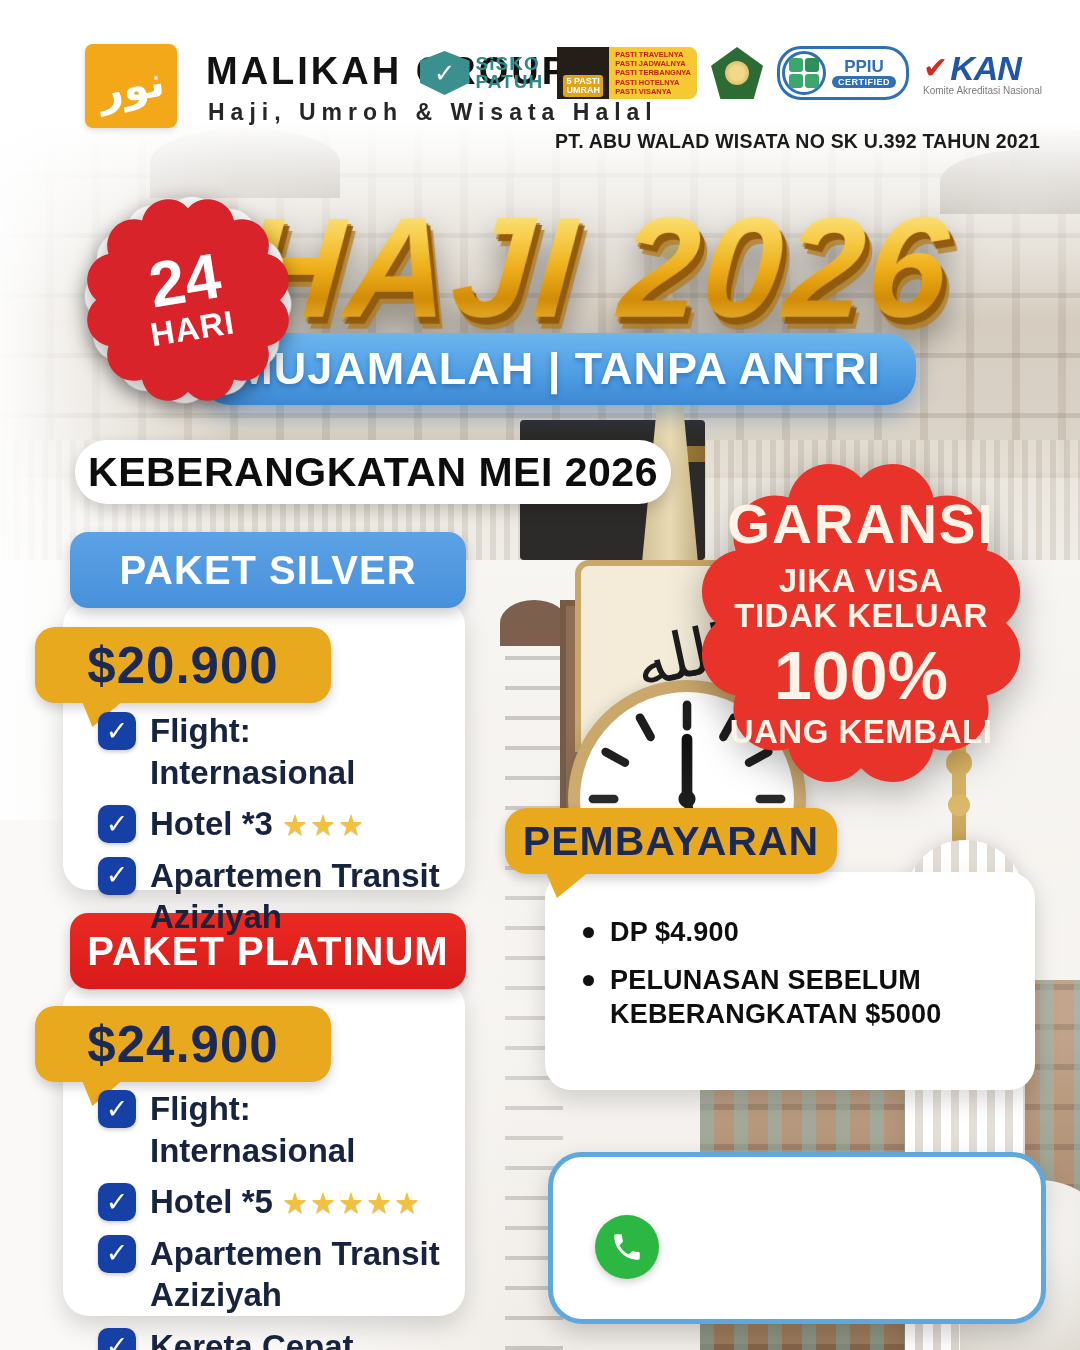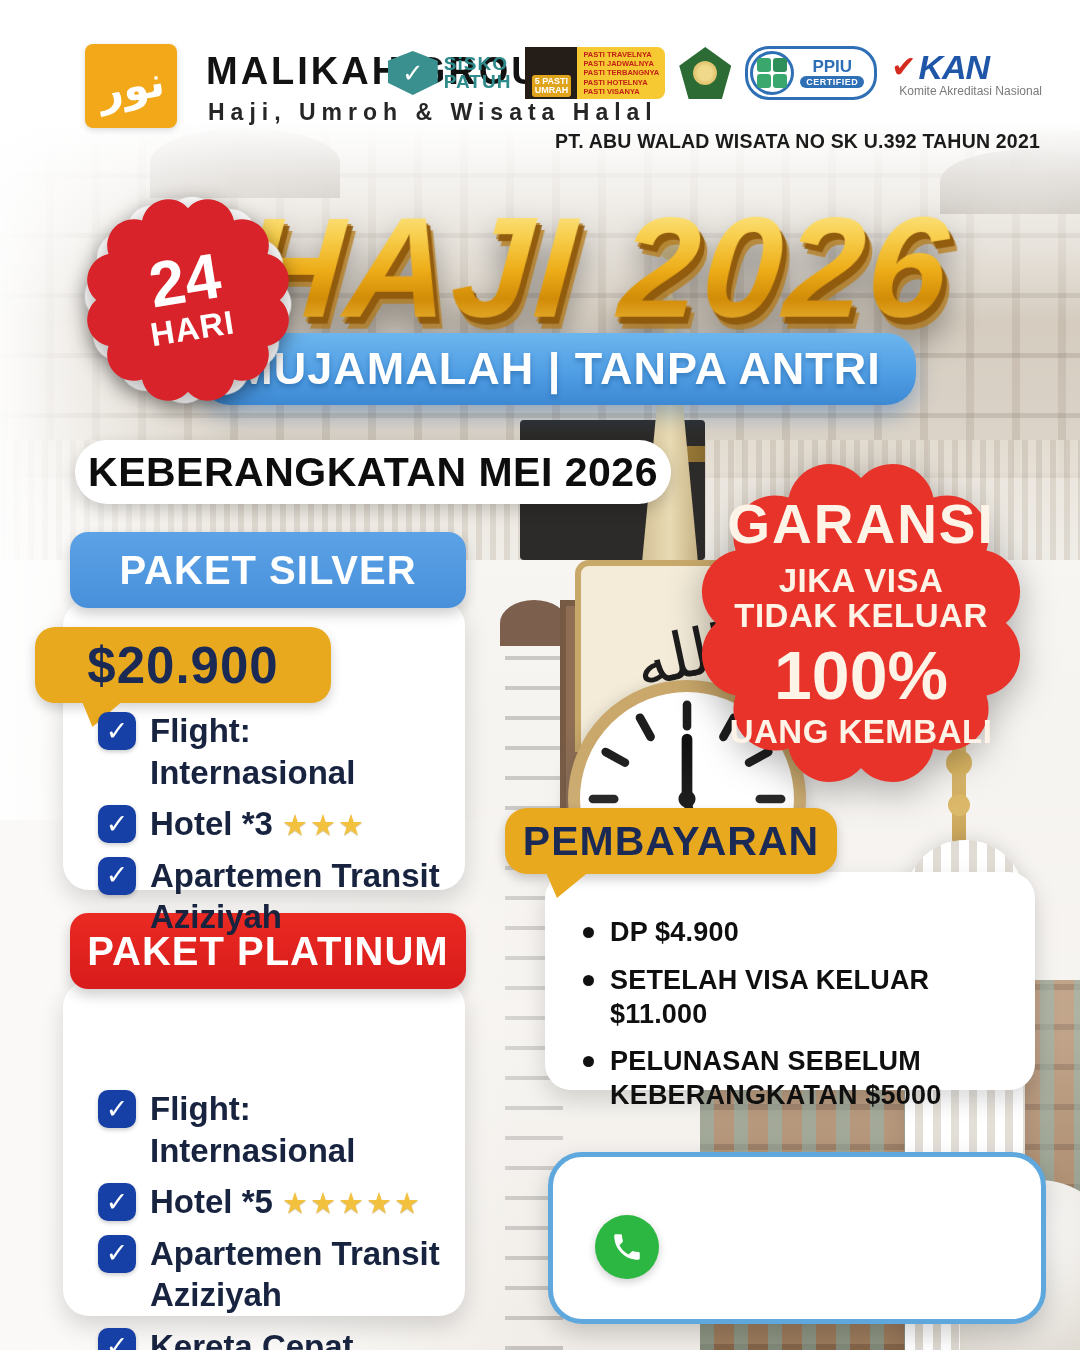--- a/index.html
+++ b/index.html
@@ -76,21 +76,21 @@
   .ppiu-circ{width:38px;height:38px;border-radius:50%;border:3px solid #2F6FB5;display:grid;grid-template-columns:14px 14px;grid-gap:2px;align-content:center;justify-content:center;}
   .ppiu-circ span{width:14px;height:14px;border-radius:3px;background:#3aa86c;}
   .ppiu-circ span:nth-child(2){background:#2f8f5b;}
   .ppiu-tx{display:flex;flex-direction:column;align-items:center;}
   .ppiu-l{color:#2F6FB5;font-weight:900;font-size:17px;line-height:1;}
   .ppiu-s{background:#2F6FB5;color:#fff;font-size:9px;font-weight:900;padding:1px 6px;border-radius:6px;margin-top:1px;letter-spacing:.5px;}
   .kan{display:flex;flex-direction:column;align-items:flex-start;line-height:1;}
   .kan-top{display:flex;align-items:center;gap:2px;}
   .kan-check{color:#D42B1E;font-size:30px;font-weight:900;line-height:.8;}
   .kan-l{color:#1F56A8;font-weight:900;font-size:34px;font-style:italic;letter-spacing:-1px;}
-  .kan-s{color:#7a7a7a;font-size:12px;margin-top:1px;margin-left:8px;}
+  .kan-s{color:#7a7a7a;font-size:10px;margin-top:1px;}
   .legal{right:40px;top:106px;z-index:5;font-size:19.5px;font-weight:800;color:#1b1b1b;letter-spacing:.2px;margin-top:24px;}
 
   
   .haji-title{left:185px;top:196px;width:820px;z-index:5;text-align:center;
     font-style:italic;font-weight:900;font-size:143px;letter-spacing:3px;line-height:1;
     transform:skewX(-4deg);
     background:linear-gradient(180deg,#fdeD9a 0%,#f8cf4e 28%,#edac18 52%,#d28c08 72%,#f3c244 100%);
     -webkit-background-clip:text;background-clip:text;color:#eaa616;-webkit-text-fill-color:transparent;
     filter:drop-shadow(5px 7px 0 rgba(142,88,10,.9)) drop-shadow(3px 5px 0 rgba(180,120,20,.8)) drop-shadow(0 16px 16px rgba(0,0,0,.35));}
   .badge24{left:86px;top:198px;width:204px;height:204px;z-index:6;}
@@ -302,20 +302,23 @@
     <div class="check-row">
       <div class="checkbox"></div>
       <div class="check-label"><span>Apartemen Transit Aziziyah</span></div>
     </div>
   </div>
 
   <div class="abs pkg-body body-platinum"></div>
   <div class="abs pkg-header hdr-platinum">
     <span>PAKET PLATINUM</span>
   </div>
+  <div class="abs price-tag price-platinum">
+    <span>$24.900</span>
+  </div>
   <div class="abs checklist cl-platinum">
     <div class="check-row">
       <div class="checkbox"></div>
       <div class="check-label"><span>Flight: Internasional</span></div>
     </div>
     <div class="check-row">
       <div class="checkbox"></div>
       <div class="check-label"><span>Hotel *5</span>
         <span class="stars">★★★★★</span></div>
     </div>
@@ -326,24 +329,20 @@
     <div class="check-row">
       <div class="checkbox"></div>
       <div class="check-label"><span>Kereta Cepat</span></div>
     </div>
   </div>
 
   <div class="abs pay-card">
     <div class="pay-item">
       <div class="pay-dot"></div>
       <div class="pay-label">DP $4.900</div>
-    </div>
-    <div class="pay-item">
-      <div class="pay-dot"></div>
-      <div class="pay-label">SETELAH VISA KELUAR $11.000</div>
     </div>
     <div class="pay-item">
       <div class="pay-dot"></div>
       <div class="pay-label">PELUNASAN SEBELUM KEBERANGKATAN $5000</div>
     </div>
   </div>
   <div class="abs pay-bubble">
     <span>PEMBAYARAN</span>
   </div>
 

